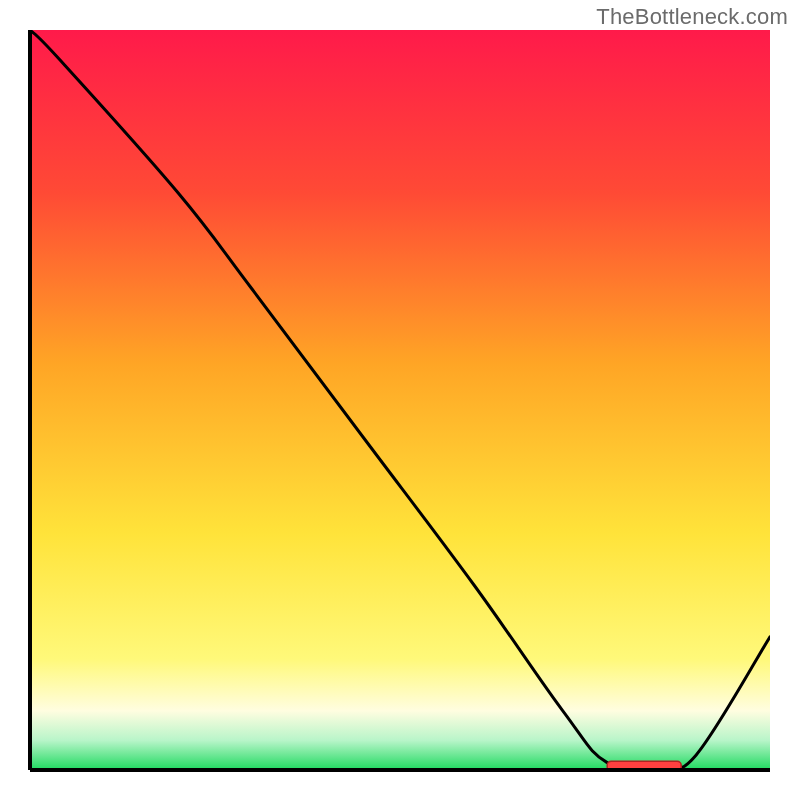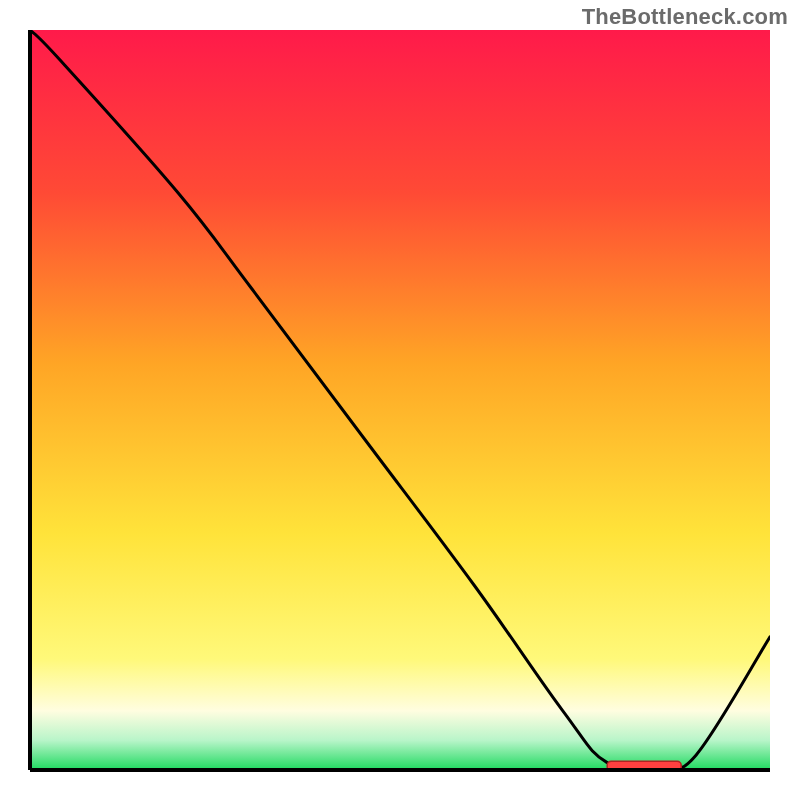--- a/index.html
+++ b/index.html
@@ -14,21 +14,21 @@
   .stage {
     position: relative;
     width: 800px;
     height: 800px;
   }
   .watermark {
     position: absolute;
     top: 4px;
     right: 12px;
     font-size: 22px;
-    font-weight: bold;
+    font-weight: normal;
     color: #6b6b6b;
     letter-spacing: 0.2px;
   }
   svg.chart {
     position: absolute;
     left: 0;
     top: 0;
     width: 800px;
     height: 800px;
   }

